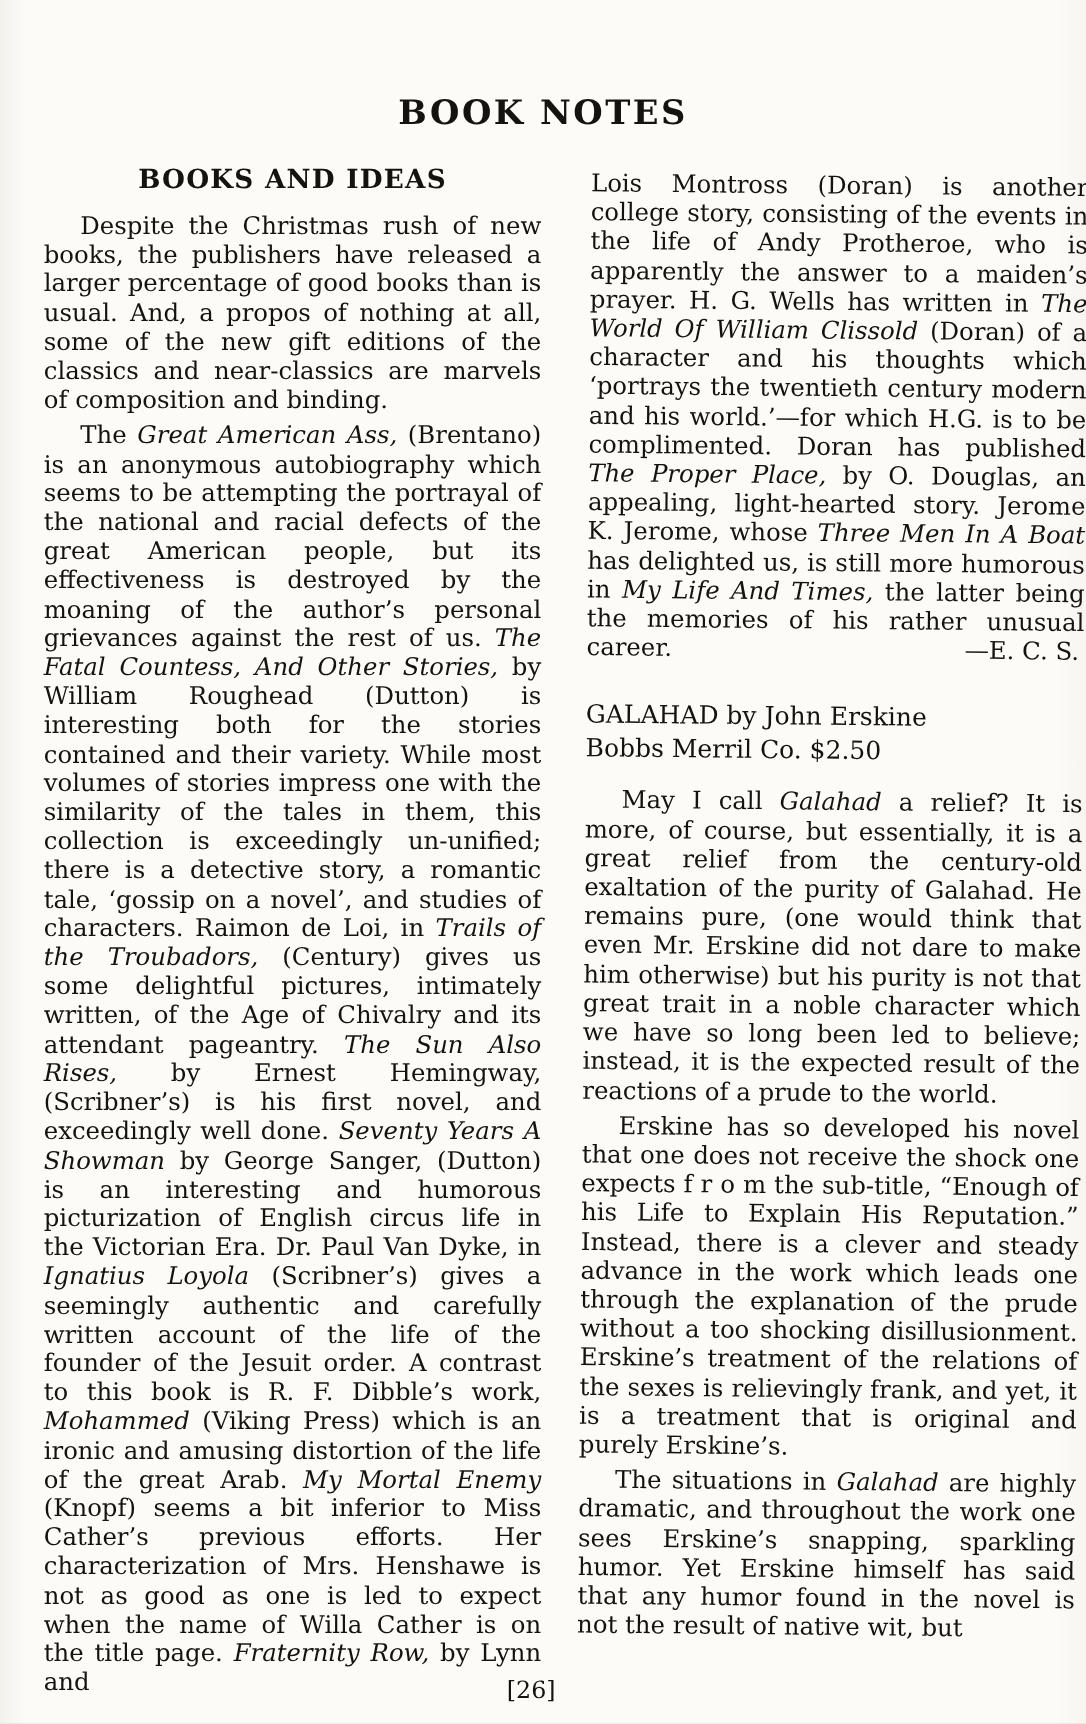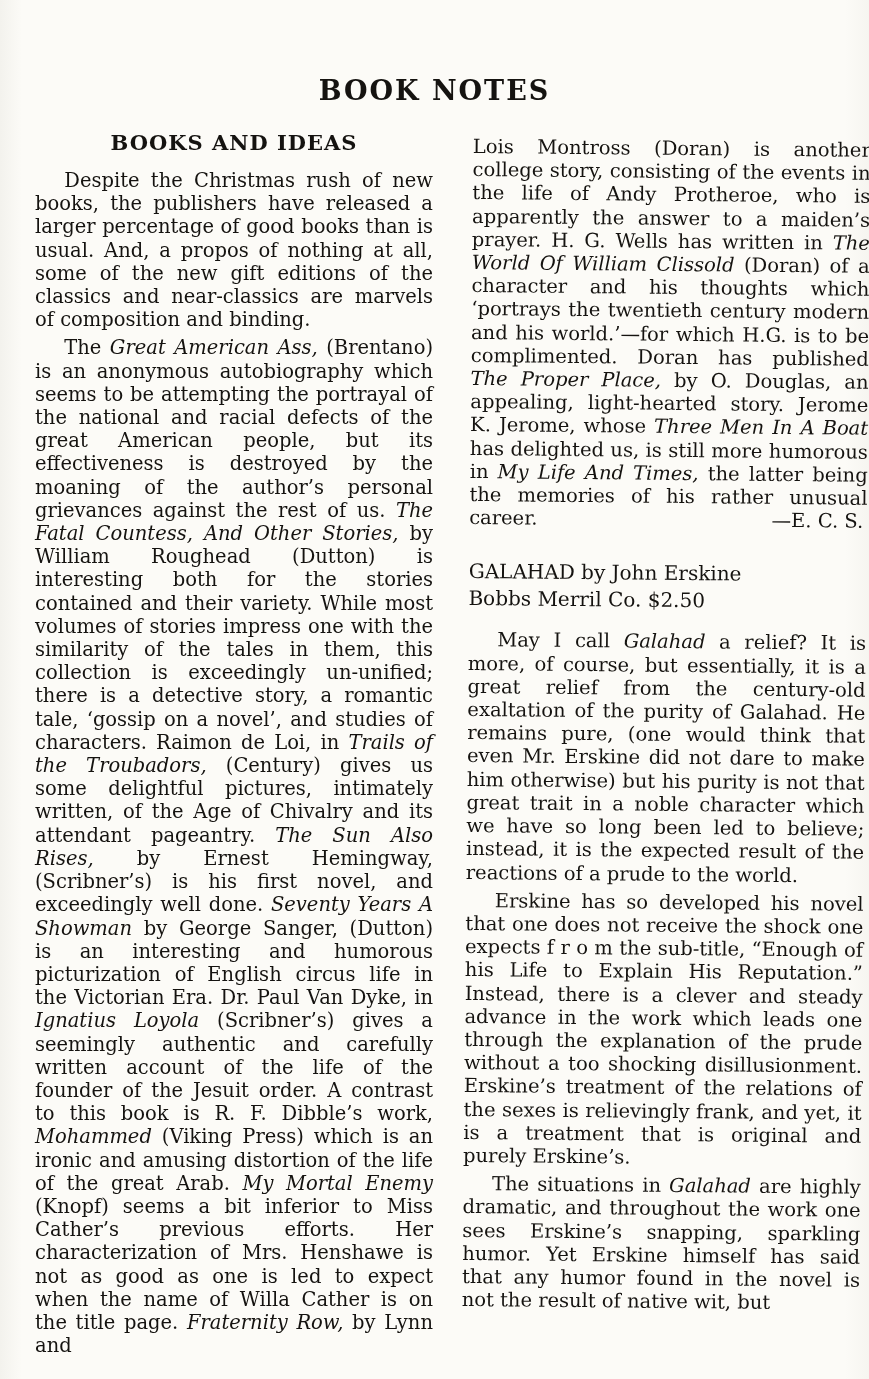--- a/index.html
+++ b/index.html
@@ -104,14 +104,15 @@
 
       <div class="flow review-flow">
           <p class="para indent"><span>May I call </span><i>Galahad</i><span> a relief?  It is more, of course, but essentially, it is a great relief from the century-old exaltation of the purity of Galahad. He remains pure, (one would think that even Mr. Erskine did not dare to make him otherwise) but his purity is not that great trait in a noble character which we have so long been led to believe; instead, it is the expected result of the reactions of a prude to the world.</span></p>
           <p class="para indent"><span>Erskine has so developed his novel that one does not receive the shock one expects f r o m the sub-title, “Enough of his Life to Explain His Reputation.”  Instead, there is a clever and steady advance in the work which leads one through the explanation of the prude without a too shocking disillusionment.  Erskine’s treatment of the relations of the sexes is relievingly frank, and yet, it is a treatment that is original and purely Erskine’s.</span></p>
           <p class="para indent"><span>The situations in </span><i>Galahad</i><span> are highly dramatic, and throughout the work one sees Erskine’s snapping, sparkling humor.  Yet Erskine himself has said that any humor found in the novel is not the result of native wit, but</span></p>
         </div>
     </div>
 
   </div>
 
+  <div class="page-footer">[26]</div>
 
 </div>
 
 </body></html>

